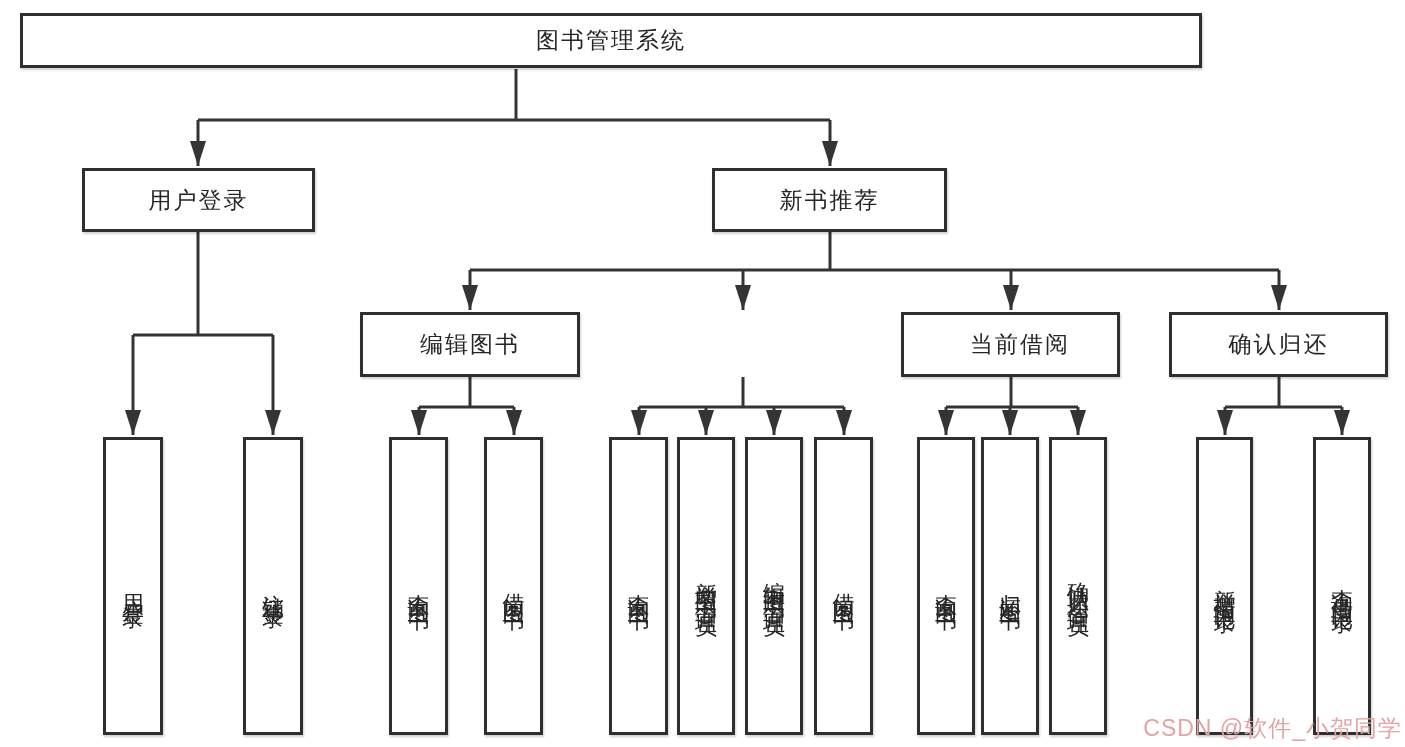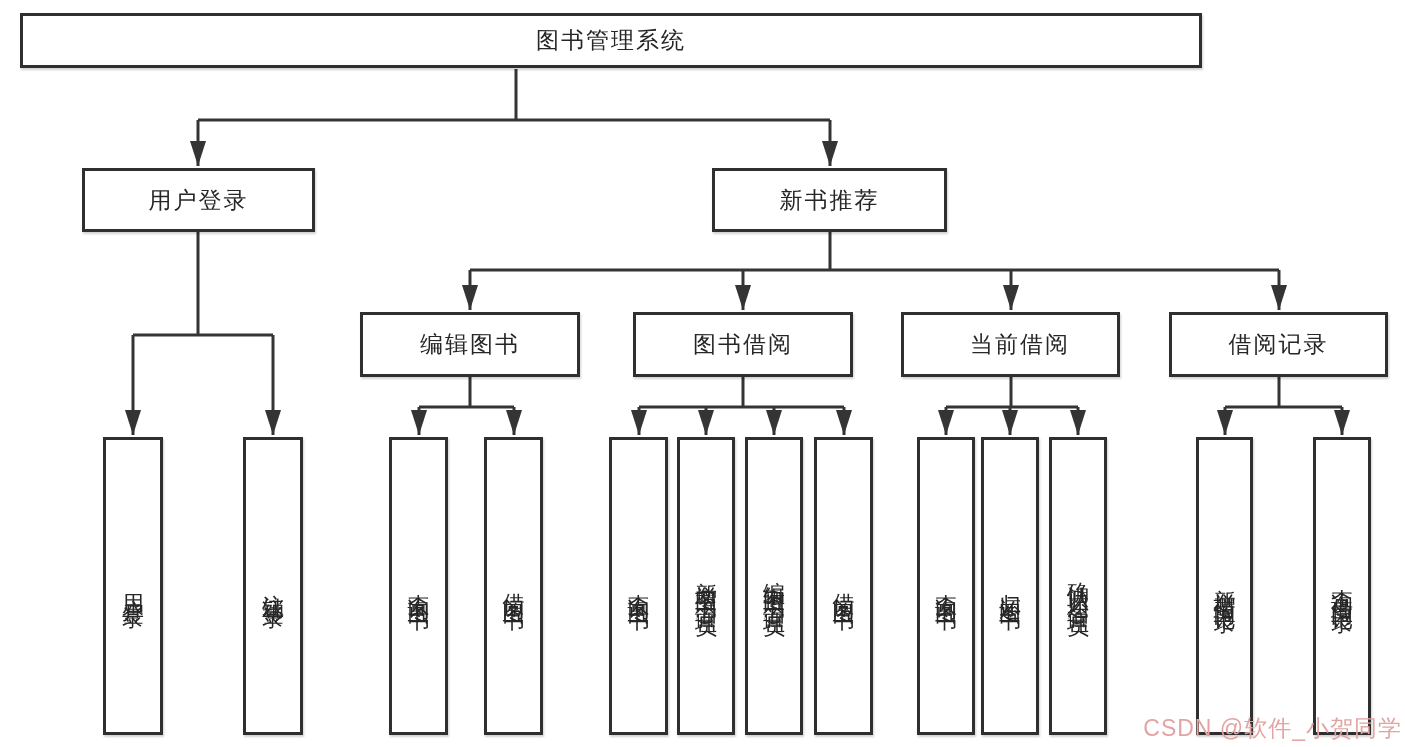--- a/index.html
+++ b/index.html
@@ -89,23 +89,22 @@
     <path marker-end="url(#arw)" d="M1225,407 V435"></path>
     <path marker-end="url(#arw)" d="M1342,407 V435"></path>
   </svg>
 
   <div class="node" style="left:20px;top:13px;width:1182px;height:55px;">图书管理系统</div>
 
   <div class="node" style="left:82px;top:168px;width:233px;height:64px;">用户登录</div>
   <div class="node" style="left:712px;top:168px;width:235px;height:64px;">新书推荐</div>
 
   <div class="node" style="left:360px;top:312px;width:220px;height:65px;">编辑图书</div>
-  <div class="node" style="left:633px;top:312px;width:220px;height:65px;">图书借阅</div>
   <div class="node" style="left:901px;top:312px;width:219px;height:65px;padding-left:19px;">当前借阅</div>
-  <div class="node" style="left:1169px;top:312px;width:219px;height:65px;">借阅记录</div>
+  <div class="node" style="left:1169px;top:312px;width:219px;height:65px;">确认归还</div>
 
   <div class="leaf" style="left:103px;width:60px;">用户登录</div>
   <div class="leaf" style="left:243px;width:60px;">注销登录</div>
 
   <div class="leaf" style="left:389px;width:59px;">查询图书</div>
   <div class="leaf" style="left:484px;width:59px;">借阅图书</div>
 
   <div class="leaf" style="left:609px;width:59px;">查询图书</div>
   <div class="leaf" style="left:677px;width:58px;">新增图书（管理员）</div>
   <div class="leaf" style="left:745px;width:58px;">编辑图书（管理员）</div>

